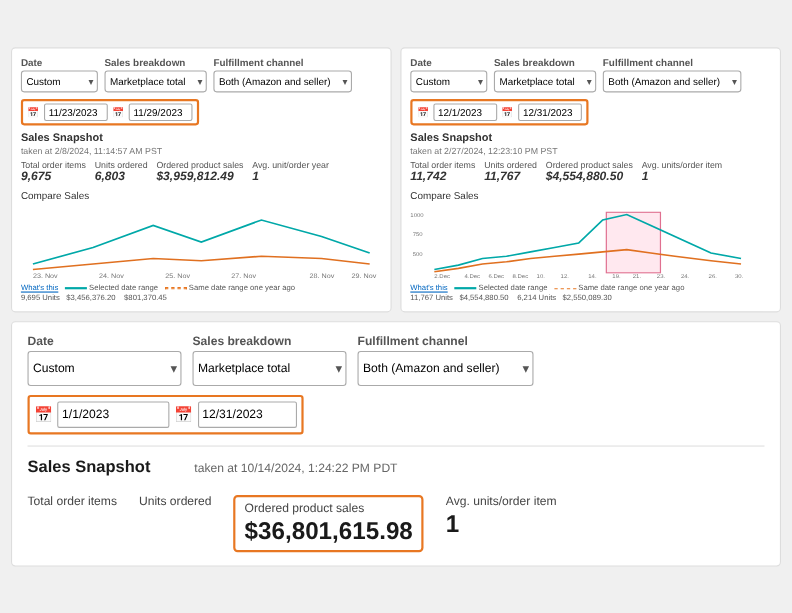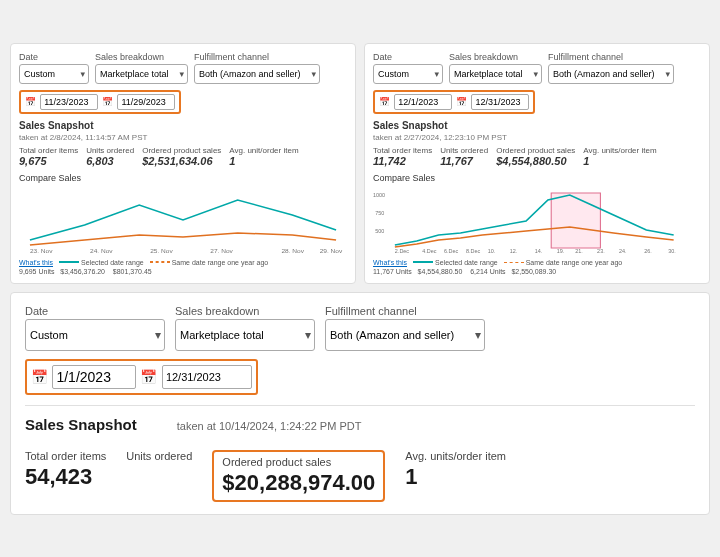--- a/index.html
+++ b/index.html
@@ -41,21 +41,21 @@
       align-items: flex-end;
     }
     .field-group {
       display: flex;
       flex-direction: column;
       gap: 2px;
     }
     .field-label {
       font-size: 9px;
       color: #555;
-      font-weight: normal;
+      font-weight: bold;
     }
     .select-box {
       border: 1px solid #aaa;
       border-radius: 3px;
       padding: 2px 4px;
       font-size: 9px;
       background: #fff;
       height: 20px;
       min-width: 70px;
     }
@@ -284,24 +284,24 @@
         <div class="metric">
           <span class="metric-label">Total order items</span>
           <span class="metric-value">9,675</span>
         </div>
         <div class="metric">
           <span class="metric-label">Units ordered</span>
           <span class="metric-value">6,803</span>
         </div>
         <div class="metric">
           <span class="metric-label">Ordered product sales</span>
-          <span class="metric-value">$2,531,634.06</span>
-        </div>
-        <div class="metric">
-          <span class="metric-label">Avg. unit/order item</span>
+          <span class="metric-value">$3,959,812.49</span>
+        </div>
+        <div class="metric">
+          <span class="metric-label">Avg. unit/order year</span>
           <span class="metric-value">1</span>
         </div>
       </div>
       <div class="compare-label">Compare Sales</div>
       <div class="chart-area">
         <svg class="chart-svg" viewBox="0 0 300 70" preserveAspectRatio="none">
 
           <text x="10" y="68" font-size="6" fill="#777">23. Nov</text>
           <text x="65" y="68" font-size="6" fill="#777">24. Nov</text>
           <text x="120" y="68" font-size="6" fill="#777">25. Nov</text>
@@ -456,43 +456,42 @@
         <div class="select-wrapper">
           <select class="select-box" style="font-size:11px; height:32px; min-width:160px;">
             <option>Both (Amazon and seller)</option>
           </select>
         </div>
       </div>
     </div>
 
     <div class="date-range-box" style="margin-bottom:10px; width:fit-content; height:36px;">
       <span class="cal-icon" style="font-size:14px;">📅</span>
-      <input class="date-input" style="font-size: 14px; width: 84px; height: 24px;" type="text" value="1/1/2023">
+      <input class="date-input" style="font-size: 11px; width: 102px; height: 24px;" type="text" value="1/1/2023">
       <span class="cal-icon" style="font-size:14px;">📅</span>
       <input class="date-input" style="font-size: 11px; width: 90px; height: 24px;" type="text" value="12/31/2023">
     </div>
 
     <hr class="divider">
 
     <div style="display:flex; align-items:baseline; gap:8px; margin-bottom:8px;">
       <span class="main-snapshot-title">Sales Snapshot</span>
       <span class="main-snapshot-time">taken at 10/14/2024, 1:24:22 PM PDT</span>
     </div>
 
     <div class="main-metrics-row">
       <div class="main-metric">
         <span class="main-metric-label">Total order items</span>
-        <span class="main-metric-value">54,423</span>
       </div>
       <div class="main-metric">
         <span class="main-metric-label">Units ordered</span>
       </div>
       <div class="main-metric highlighted-metric">
         <span class="main-metric-label">Ordered product sales</span>
-        <span class="main-metric-value">$20,288,974.00</span>
+        <span class="main-metric-value">$36,801,615.98</span>
       </div>
       <div class="main-metric">
         <span class="main-metric-label">Avg. units/order item</span>
         <span class="main-metric-value">1</span>
       </div>
     </div>
   </div>
 </div>
 
 </body></html>

